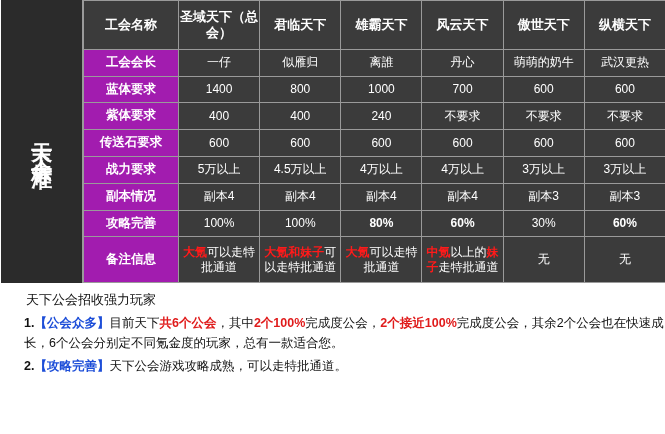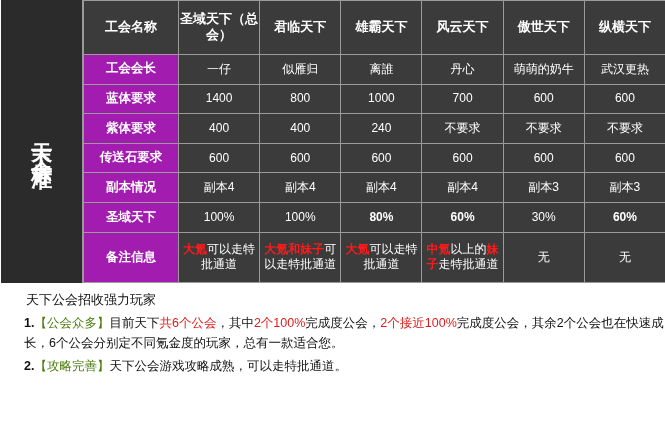--- a/index.html
+++ b/index.html
@@ -72,22 +72,22 @@
     box-sizing:border-box;
     padding:6px 8px 0 8px;
   }
   .b-title{
     font-size:13px;color:#111;font-weight:normal;margin:2px 0 4px 2px;
   }
   .b-row{
     font-size:12.5px;color:#111;line-height:1.62;margin:0 0 2px 0;
   }
   .b-row .num{font-weight:bold;color:#111;}
-  .b-row .tag{font-weight:normal;color:#4d7c0f;}
-  .b-row .red{color:#e01b1b;font-weight:normal;}
+  .b-row .tag{font-weight:bold;color:#1d4ed8;}
+  .b-row .red{color:#e01b1b;font-weight:bold;}
 </style>
 </head>
 <body>
 
 <div class="wrap">
 
   <div class="table-area">
 
     <div class="side-title">
       <div class="vtxt">天下工会标准</div>
@@ -135,30 +135,39 @@
           <tr>
             <td class="rowhdr">传送石要求</td>
             <td>600</td>
             <td>600</td>
             <td>600</td>
             <td>600</td>
             <td>600</td>
             <td>600</td>
           </tr>
           <tr>
+            <td class="rowhdr">战力要求</td>
+            <td>5万以上</td>
+            <td>4.5万以上</td>
+            <td>4万以上</td>
+            <td>4万以上</td>
+            <td>3万以上</td>
+            <td>3万以上</td>
+          </tr>
+          <tr>
             <td class="rowhdr">副本情况</td>
             <td>副本4</td>
             <td>副本4</td>
             <td>副本4</td>
             <td>副本4</td>
             <td>副本3</td>
             <td>副本3</td>
           </tr>
           <tr>
-            <td class="rowhdr">圣域天下</td>
+            <td class="rowhdr">攻略完善</td>
             <td class="r-red">100%</td>
             <td class="r-red">100%</td>
             <td class="r-yellow">80%</td>
             <td class="r-yellow">60%</td>
             <td class="r-red">30%</td>
             <td class="r-yellow">60%</td>
           </tr>
           <tr>
             <td class="rowhdr">备注信息</td>
             <td class="note-cell"><span class="hl">大氪</span><span>可以走特批通道</span></td>

